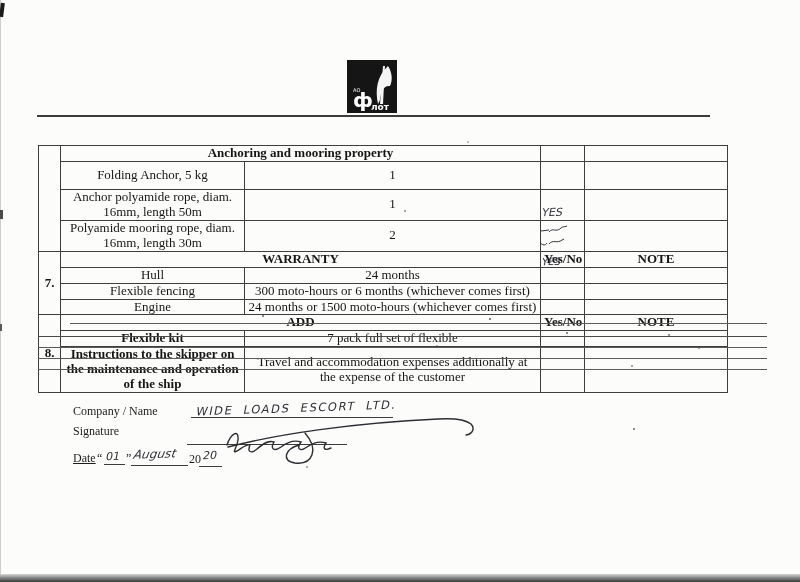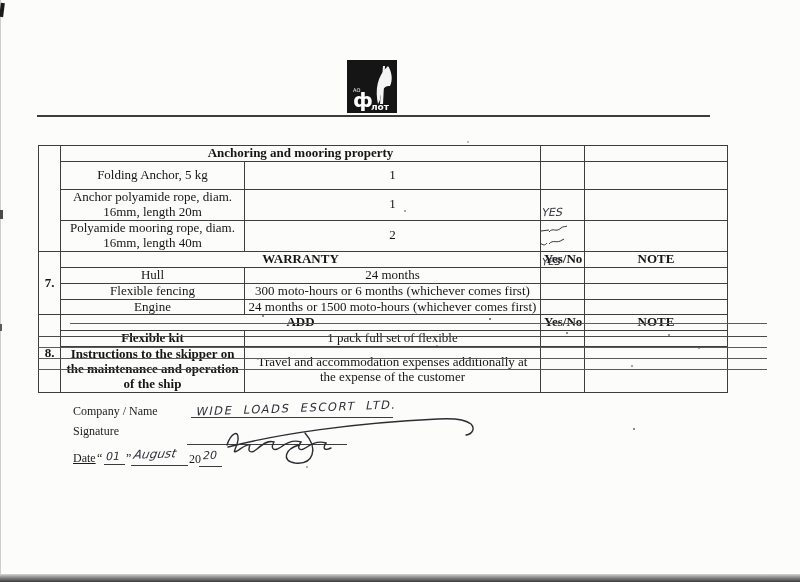--- a/index.html
+++ b/index.html
@@ -79,27 +79,27 @@
       <td></td>
       <td></td>
     </tr>
     <tr style="height:28px">
       <td>Folding Anchor, 5 kg</td>
       <td>1</td>
       <td></td>
       <td></td>
     </tr>
     <tr style="height:22px">
-      <td>Anchor polyamide rope, diam. 16mm, length 20m</td>
+      <td>Anchor polyamide rope, diam. 16mm, length 50m</td>
       <td>1</td>
       <td></td>
       <td></td>
     </tr>
     <tr style="height:22px">
-      <td>Polyamide mooring rope, diam. 16mm, length 40m</td>
+      <td>Polyamide mooring rope, diam. 16mm, length 30m</td>
       <td>2</td>
       <td></td>
       <td></td>
     </tr>
     <tr style="height:12px">
       <td rowspan="4" class="b">7.</td>
       <td colspan="2" class="b">WARRANTY</td>
       <td class="b">Yes/No</td>
       <td class="b">NOTE</td>
     </tr>
@@ -122,21 +122,21 @@
       <td></td>
     </tr>
     <tr style="height:11px">
       <td rowspan="3" class="b">8.</td>
       <td colspan="2" class="b">ADD</td>
       <td class="b">Yes/No</td>
       <td class="b">NOTE</td>
     </tr>
     <tr style="height:11px">
       <td class="b">Flexible kit</td>
-      <td>1 pack full set of flexible</td>
+      <td>7 pack full set of flexible</td>
       <td></td>
       <td></td>
     </tr>
     <tr style="height:23px">
       <td class="b">Instructions to the skipper on the maintenance and operation of the ship</td>
       <td>Travel and accommodation expenses additionally at the expense of the customer</td>
       <td></td>
       <td></td>
     </tr>
   </tbody>

